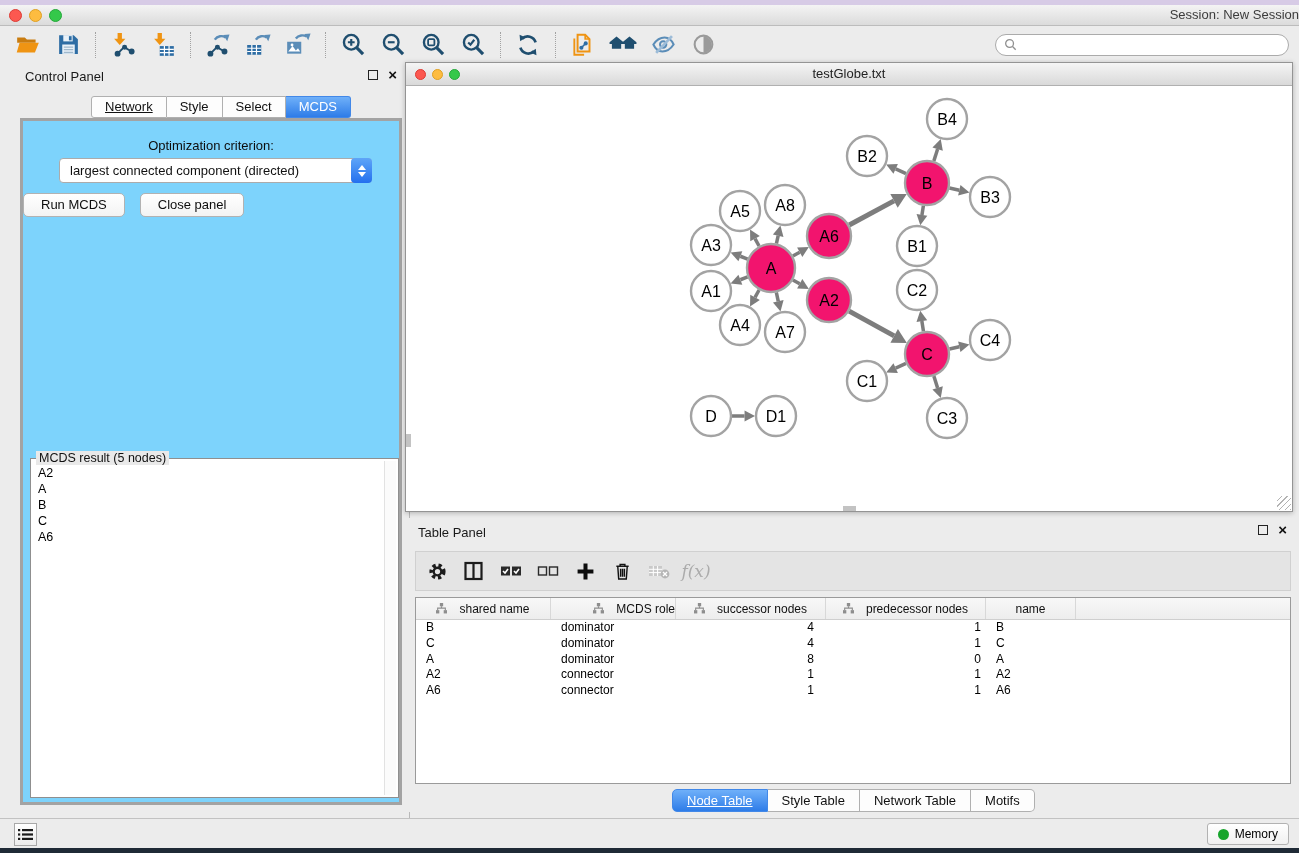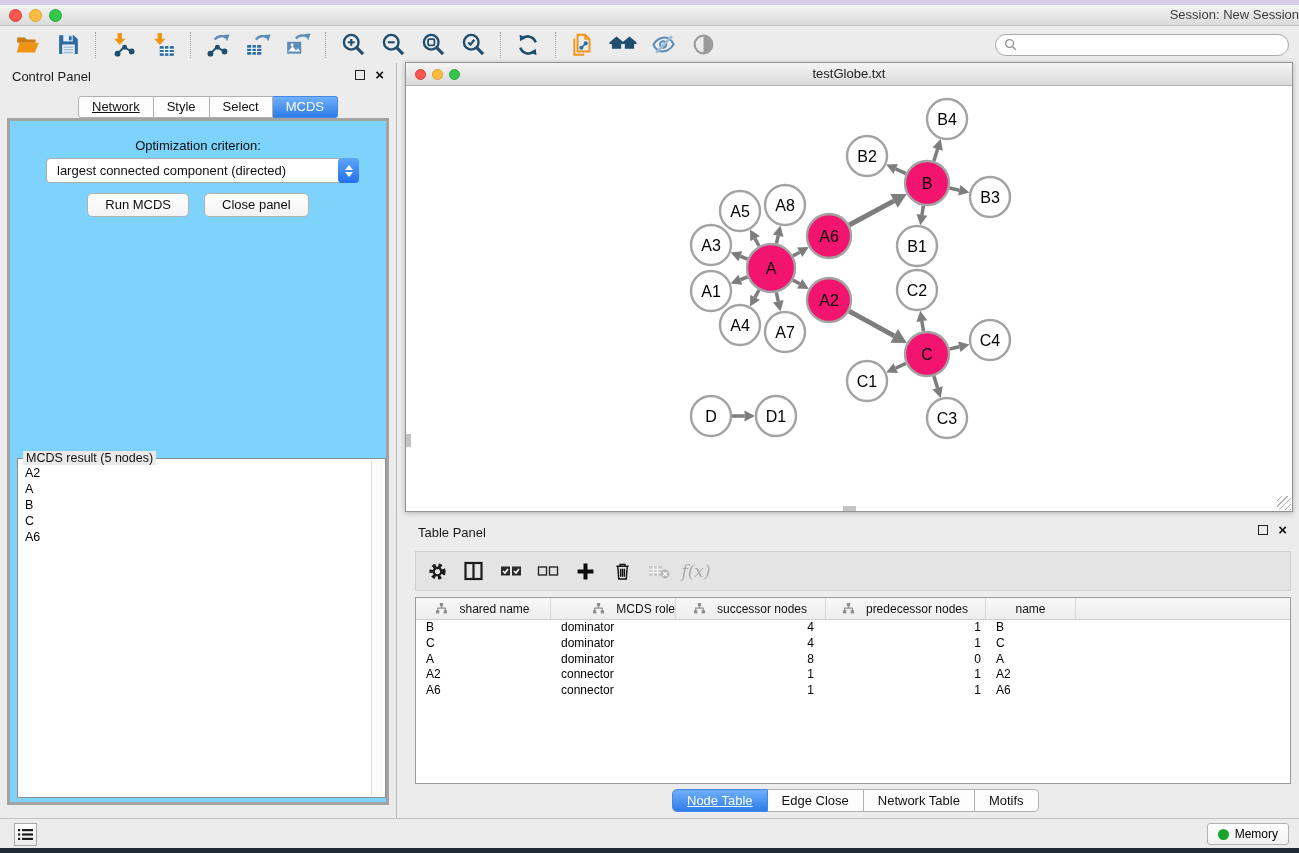--- a/index.html
+++ b/index.html
@@ -23,21 +23,21 @@
   .main-toolbar { position:absolute; top:21px; left:0; right:0; height:37px;
     display:flex; align-items:center; padding:0 8px; }
   .tbi { width:32px; height:30px; display:flex; align-items:center; justify-content:center; margin:0 4px; }
   .tb-sep { height:26px; border-left:1px dotted #a2a2a2; margin:0 7px; }
   .search-box { margin-left:auto; margin-right:2px; width:294px; height:22px; border:1px solid #ababab;
     border-radius:12px; background:#fff; display:flex; align-items:center; padding:0 8px; gap:5px; }
   .search-box input { border:none; outline:none; flex:1; font-size:12px; background:transparent;
     font-family:"Liberation Sans",sans-serif; }
 
   
-  .control-panel { position:absolute; left:0; top:58px; width:397px; height:755px;
+  .control-panel { position:absolute; left:13px; top:58px; width:397px; height:755px;
     background:#ececec; border-right:1px solid #b9b9b9; }
   .cp-header-title { position:absolute; left:12px; top:6px; font-size:13px; color:#1a1a1a; }
   .panel-icons { position:absolute; right:12px; top:7px; display:flex; gap:10px; align-items:center; }
   .panel-float { width:10px; height:10px; border:1.5px solid #222; background:transparent; }
   .panel-close { font-size:15px; font-weight:bold; color:#111; line-height:10px; }
   .cp-tabs { position:absolute; left:78px; top:33px; height:22px; display:flex; }
   .seg-tab { border:1px solid #b0b0b0; border-left:none; background:#fdfdfd; font-size:13px;
     padding:0 13px; line-height:20px; color:#111; white-space:nowrap; }
   .seg-tab:first-child { border-left:1px solid #b0b0b0; border-radius:3px 0 0 3px;text-decoration:underline; }
   .seg-tab:last-child { border-radius:0 3px 3px 0; }
@@ -45,21 +45,21 @@
   .cp-body { position:absolute; left:7px; right:7px; top:55px; bottom:13px;
     background:#7dd3fc; border:3px solid #a3a3a3; }
   .opt-label { margin-top:17px; text-align:center; font-size:13px; color:#0d0d0d; }
   .combo { position:absolute; left:36px; top:37px; width:313px; height:25px; background:#fff;
     border:1px solid #ababab; border-radius:4px; font-size:13px; line-height:23px; padding-left:10px; color:#111; }
   .stepper { position:absolute; right:-1px; top:-1px; width:21px; height:25px; border-radius:4px;
     background:linear-gradient(#5ea5f8,#2470ee); display:flex; flex-direction:column;
     align-items:center; justify-content:center; gap:2px; }
   .chev-up { width:0; height:0; border-left:4px solid transparent; border-right:4px solid transparent; border-bottom:5px solid #fff; }
   .chev-down { width:0; height:0; border-left:4px solid transparent; border-right:4px solid transparent; border-top:5px solid #fff; }
-  .cp-buttons { position:absolute; top:72px; left:0; right:0; display:flex; justify-content:center; gap:15px; }
+  .cp-buttons { position:absolute; top:72px; left:0; right:0; display:flex; gap:15px; }
   .btn { background:linear-gradient(#ffffff,#f3f3f3); border:1px solid #b2b2b2; border-radius:5px;
     height:24px; font-size:13px; padding:0 17px; line-height:22px; color:#0d0d0d; }
   .mcds-fieldset { position:absolute; left:7px; top:337px; width:369px; bottom:4px;
     border:1px solid #8f8f8f; background:#fff; }
   .mcds-legend { position:absolute; top:-8px; left:5px; background:#e9e9e9; padding:0 3px;
     font-size:12.5px; color:#111; }
   .mcds-list { position:absolute; left:2px; top:6px; right:15px; bottom:2px; overflow:hidden; }
   .mcds-item { font-size:12.5px; line-height:16px; padding-left:5px; color:#000; }
   .mcds-scroll { position:absolute; top:2px; right:2px; bottom:2px; width:12px;
     background:#fbfbfb; border-left:1px solid #e2e2e2; }
@@ -550,21 +550,21 @@
             <div class="nt-td" style="width: 135px; text-align: left; padding: 0px 0px 0px 10px;">A6</div>
             <div class="nt-td" style="width: 125px; text-align: left; padding: 0px 0px 0px 10px;">connector</div>
             <div class="nt-td" style="width: 150px; text-align: right; padding: 0px 12px 0px 0px;">1</div>
             <div class="nt-td" style="width: 160px; text-align: right; padding: 0px 5px 0px 0px;">1</div>
             <div class="nt-td" style="width: 90px; text-align: left; padding: 0px 0px 0px 10px;">A6</div>
           </div>
         </div>
     </div>
     <div class="tp-tabs" id="tp-tabs">
         <span class="seg-tab active">Node Table</span>
-        <span class="seg-tab">Edge Close</span>
+        <span class="seg-tab">Style Table</span>
         <span class="seg-tab">Network Table</span>
         <span class="seg-tab">Motifs</span>
       </div>
   </div>
 
   <div class="status-bar">
     <span class="list-btn">
       <svg width="15" height="13" viewBox="0 0 15 13">
           <g fill="#1c1c1c">
             <rect x="0" y="1" width="2.2" height="2.2"></rect>

